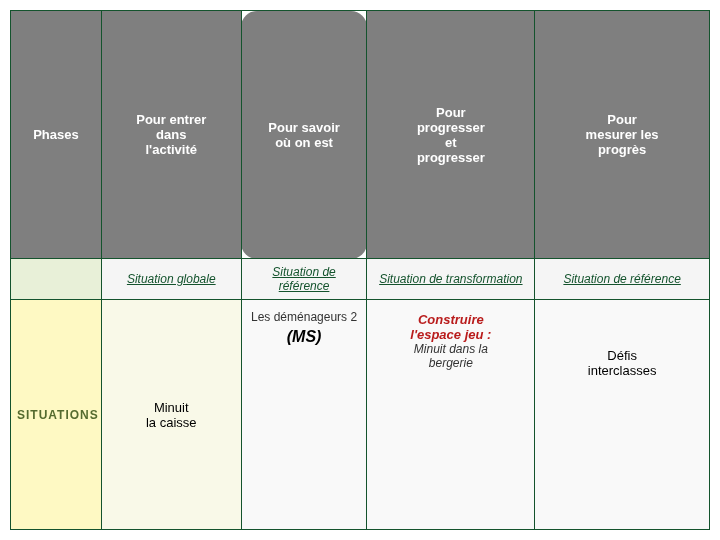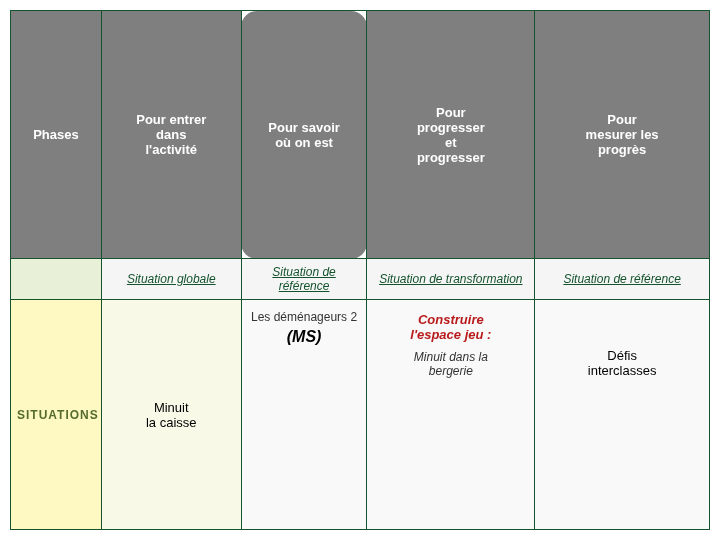--- a/index.html
+++ b/index.html
@@ -133,21 +133,20 @@
       text-align: center;
       font-size: 13px;
       margin-top: 4px;
     }
 
     .minuit {
       font-style: italic;
       font-size: 12px;
       text-align: center;
       color: #333;
-      margin-top: 8px;
     }
 
     .defis {
       text-align: center;
       margin-top: 40px;
       font-size: 13px;
     }
 
     .col-width-1 { width: 13%; margin-left: 15px; }
     .col-width-2 { width: 20%; }

